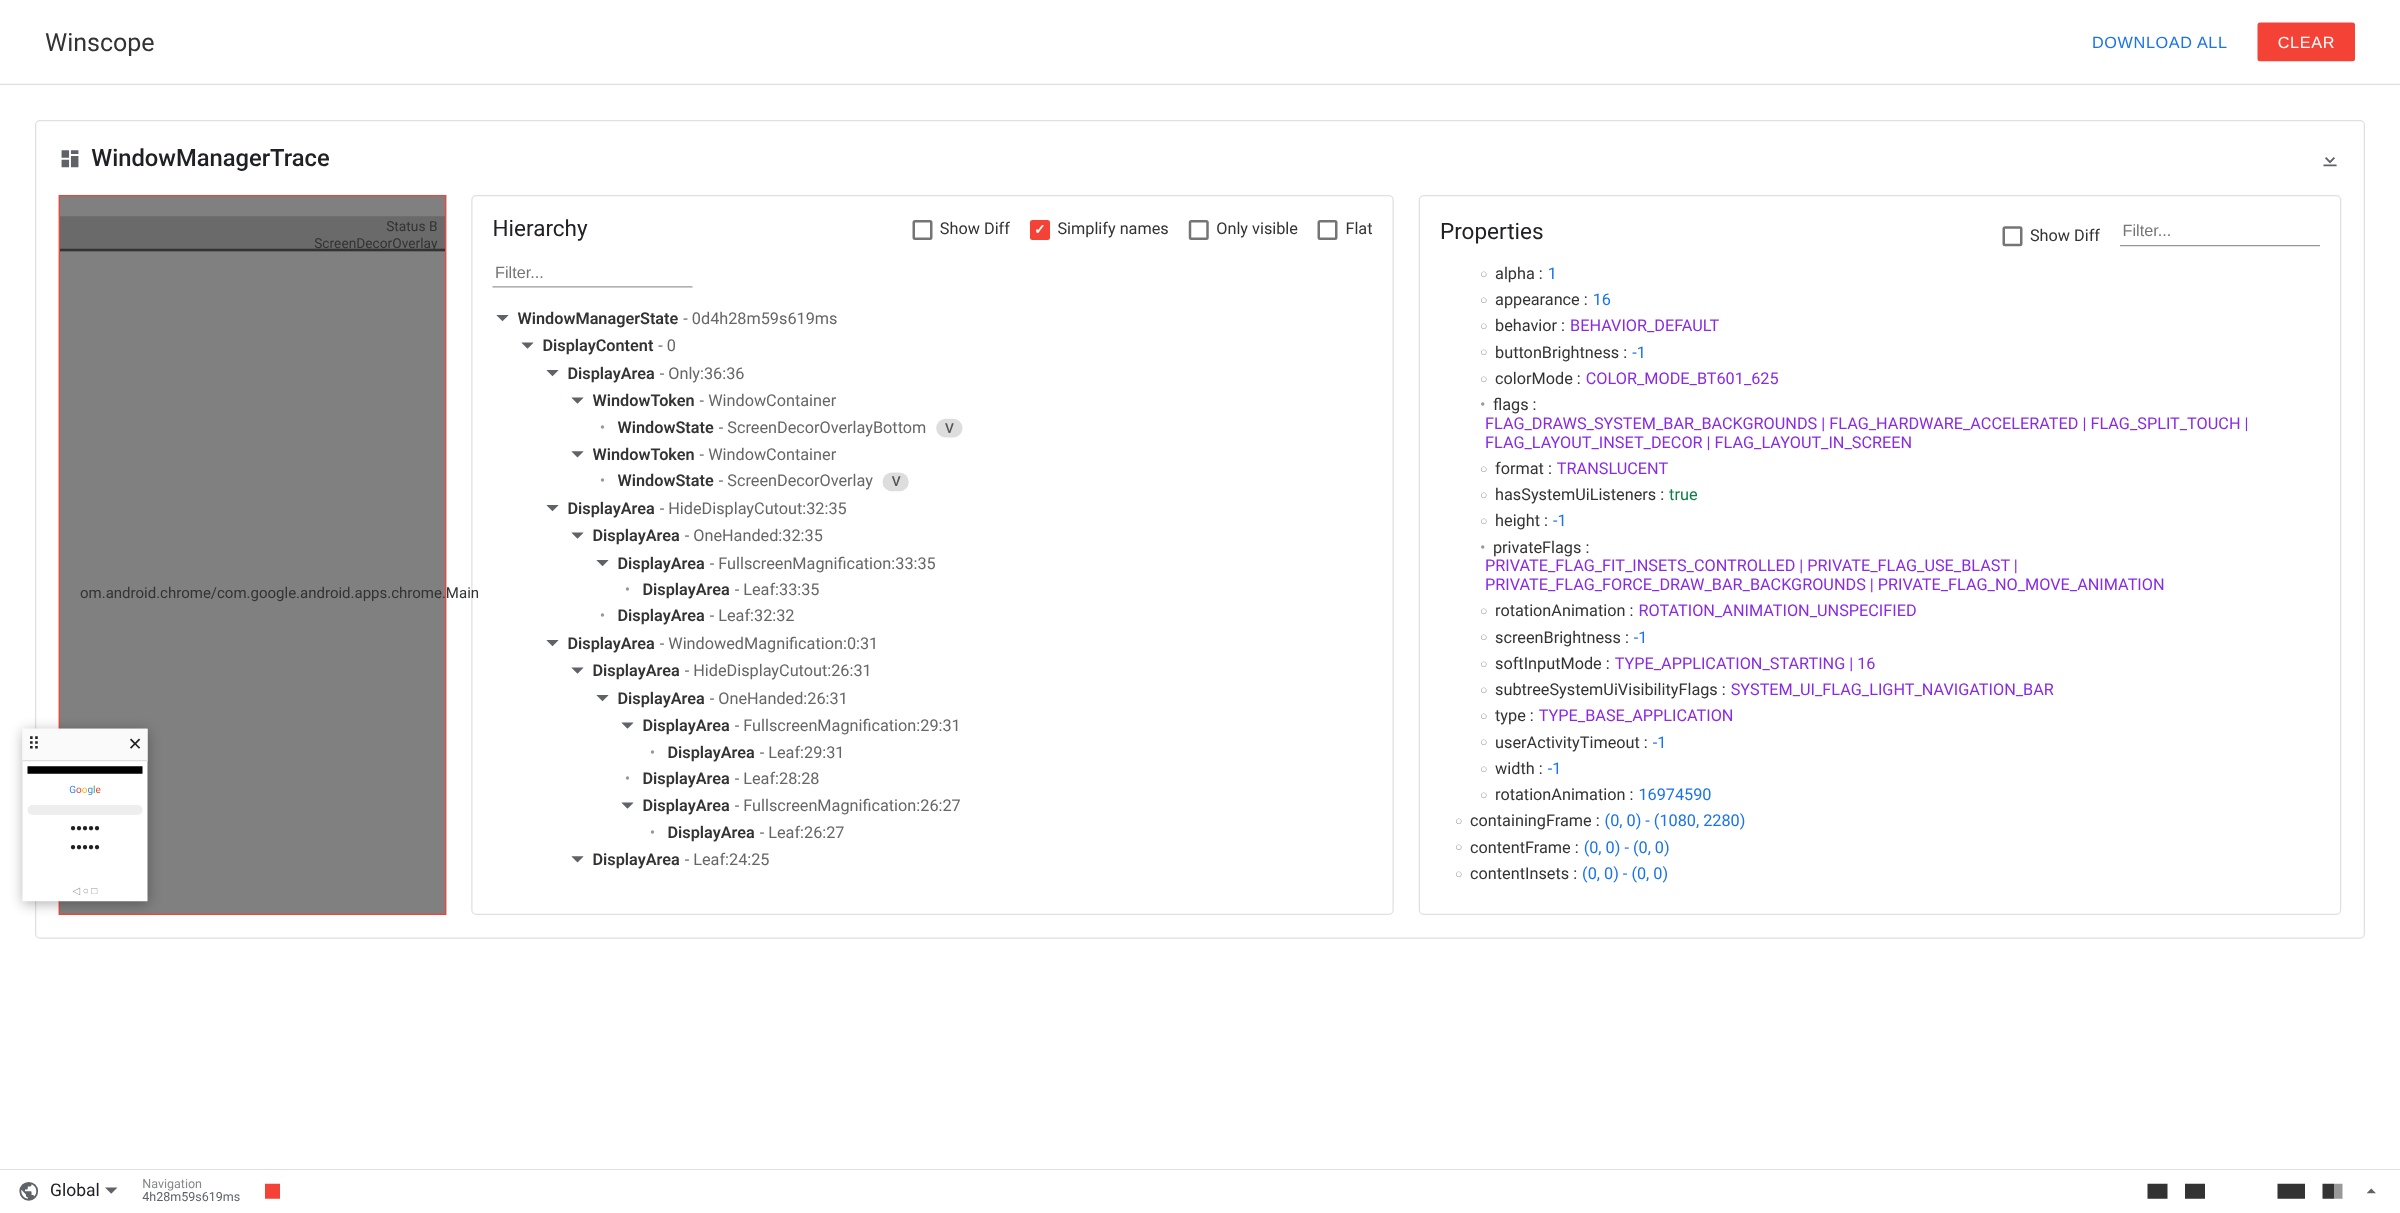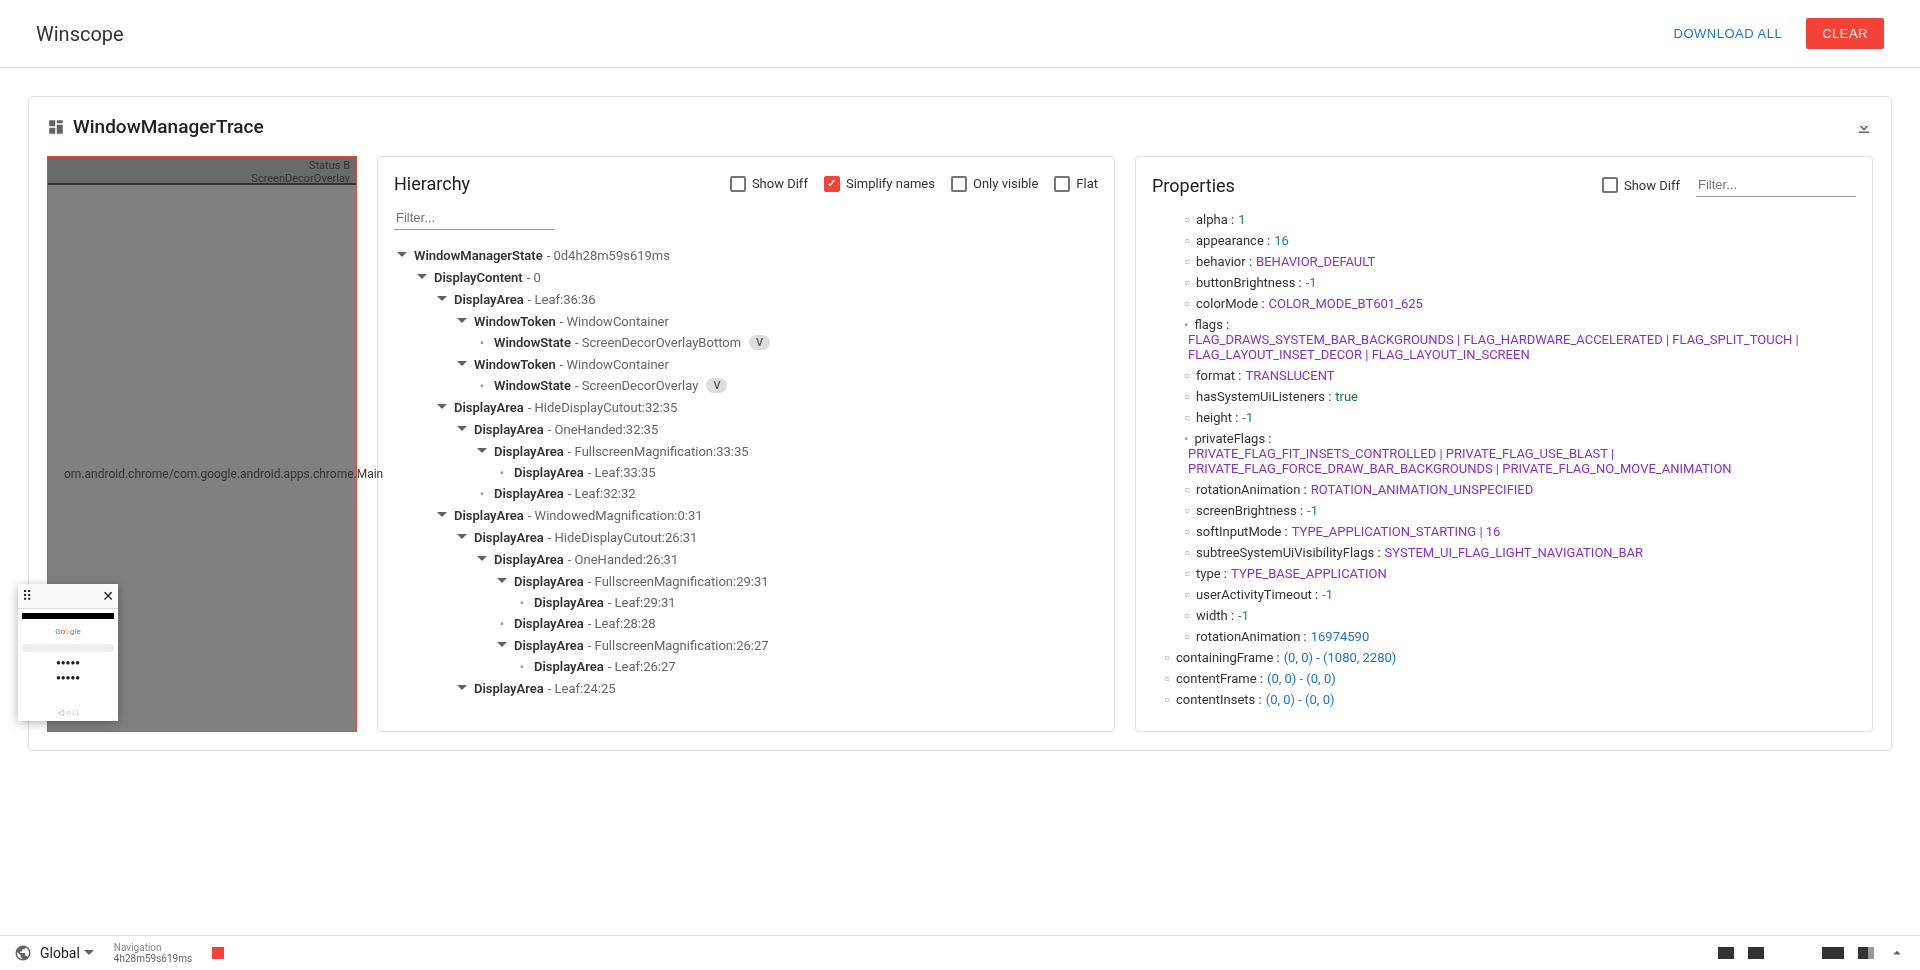--- a/index.html
+++ b/index.html
@@ -11,32 +11,32 @@
 .btn-clear { background: #f44336; color: white; border: none; padding: 8px 16px; font-weight: 500; font-size: 13px; cursor: pointer; border-radius: 2px; letter-spacing: 0.5px; }
 .main-container { padding: 28px; height: calc(100vh - 55px - 35px); overflow: auto; }
 .card-outer { border: 1px solid #e0e0e0; border-radius: 4px; padding: 18px; }
 .trace-header { display: flex; justify-content: space-between; align-items: center; margin-bottom: 18px; }
 .trace-title { display: flex; align-items: center; gap: 8px; font-size: 19px; font-weight: 500; }
 .trace-title svg { width: 18px; height: 18px; fill: #5f6368; }
 .download-icon { width: 18px; height: 18px; fill: #5f6368; cursor: pointer; }
 .content-row { display: flex; gap: 20px; align-items: stretch; }
 .preview-col { width: 310px; flex-shrink: 0; }
 .preview-box { width: 310px; height: 576px; background: #808080; border: 1px solid #f44336; position: relative; }
-.preview-status { position: absolute; top: 0; left: 0; right: 0; background: #6a6a6a; height: 28px; font-size: 11px; color: #333; text-align: right; padding: 2px 6px; border-bottom: 2px solid #333; }
+.preview-status { position: absolute; top: 16px; left: 0; right: 0; background: #6a6a6a; height: 28px; font-size: 11px; color: #333; text-align: right; padding: 2px 6px; border-bottom: 2px solid #333; }
 .preview-status span { display: block; }
 .preview-text { position: absolute; top: 310px; left: 16px; font-size: 12px; color: #333; white-space: nowrap; }
 .preview-phone { position: absolute; bottom: 10px; left: -30px; width: 100px; background: white; box-shadow: 0 2px 10px rgba(0,0,0,0.3); }
 .phone-head { display: flex; justify-content: space-between; padding: 4px; border-bottom: 1px solid #ddd; background: #fafafa; }
 .phone-body { padding: 4px; font-size: 8px; }
 .panel { border: 1px solid #e0e0e0; border-radius: 4px; padding: 16px; display: flex; flex-direction: column; overflow: hidden; height: 576px; }
 .panel-hierarchy { flex: 1; min-width: 0; }
 .panel-properties { flex: 1; min-width: 0; }
 .panel-head { display: flex; align-items: center; justify-content: space-between; margin-bottom: 12px; }
 .panel-title { font-size: 18px; font-weight: 400; }
-.panel-controls { display: flex; gap: 16px; align-items: center; }
+.panel-controls { display: flex; gap: 16px; align-items: flex-end; }
 .chk-group { display: flex; align-items: center; gap: 6px; font-size: 13px; color: #333; cursor: pointer; }
 .chk { width: 16px; height: 16px; border: 2px solid #757575; border-radius: 2px; display: inline-flex; align-items: center; justify-content: center; }
 .chk.checked { background: #f44336; border-color: #f44336; }
 .chk.checked::after { content: '✓'; color: white; font-size: 11px; font-weight: bold; }
 .filter-input { border: none; border-bottom: 1px solid #999; padding: 4px 2px; font-size: 13px; width: 160px; background: transparent; }
 .tree-scroll { overflow-y: auto; flex: 1; font-size: 13px; }
 .tree-scroll::-webkit-scrollbar { width: 10px; }
 .tree-scroll::-webkit-scrollbar-thumb { background: #ccc; border-radius: 5px; }
 .tree-item { padding: 3px 0; display: flex; align-items: center; gap: 4px; white-space: nowrap; }
 .tree-item .arrow { width: 16px; height: 16px; display: inline-flex; align-items: center; justify-content: center; cursor: pointer; flex-shrink: 0; }
@@ -159,21 +159,21 @@
               <span class="bold">DisplayContent</span>
               <span class="sep"> - 0</span>
             </div>
             <div class="tree-item" style="padding-left: 40px;">
               <span class="arrow">
                 <svg viewBox="0 0 10 10">
                   <path d="M0 2l5 5 5-5z"></path>
                 </svg>
               </span>
               <span class="bold">DisplayArea</span>
-              <span class="sep"> - Leaf:36:36</span>
+              <span class="sep"> - Only:36:36</span>
             </div>
             <div class="tree-item" style="padding-left: 60px;">
               <span class="arrow">
                 <svg viewBox="0 0 10 10">
                   <path d="M0 2l5 5 5-5z"></path>
                 </svg>
               </span>
               <span class="bold">WindowToken</span>
               <span class="sep"> - WindowContainer</span>
             </div>

